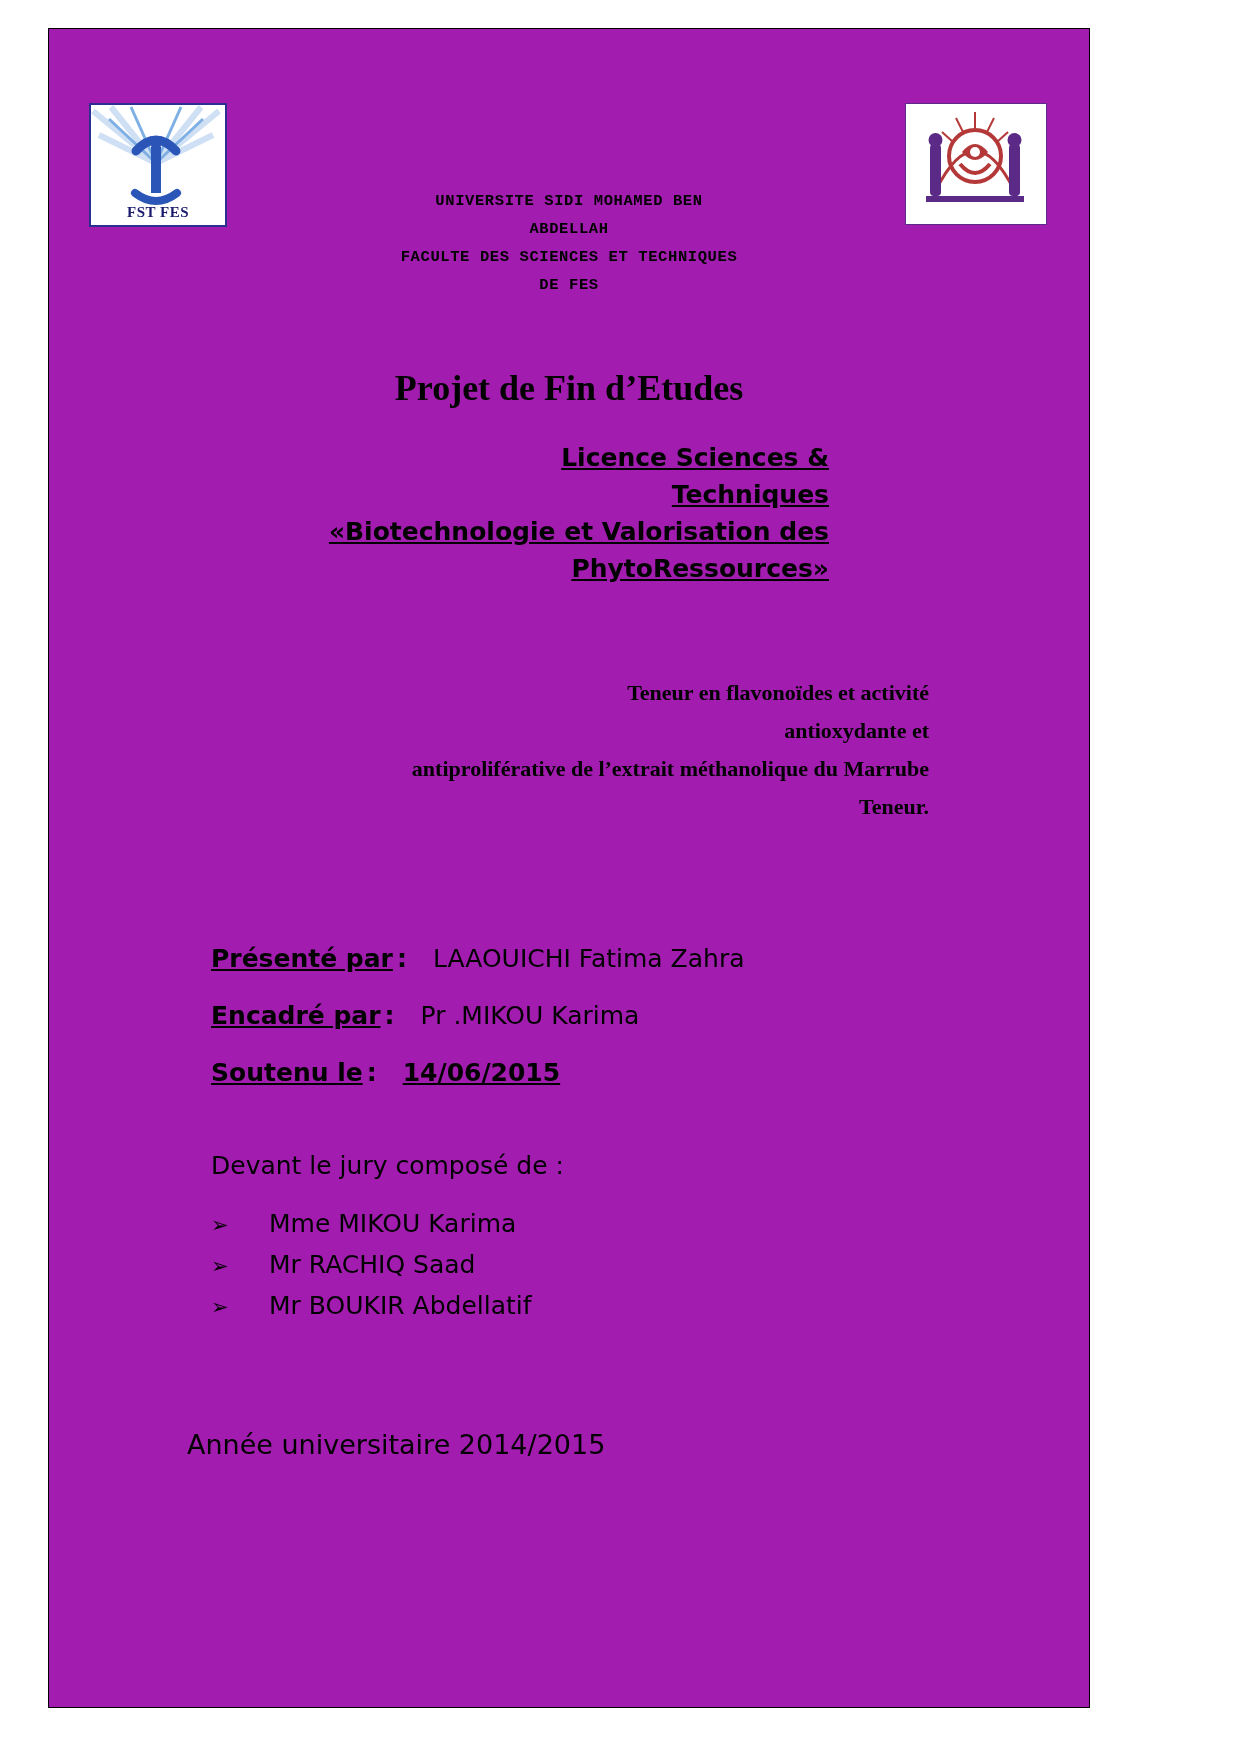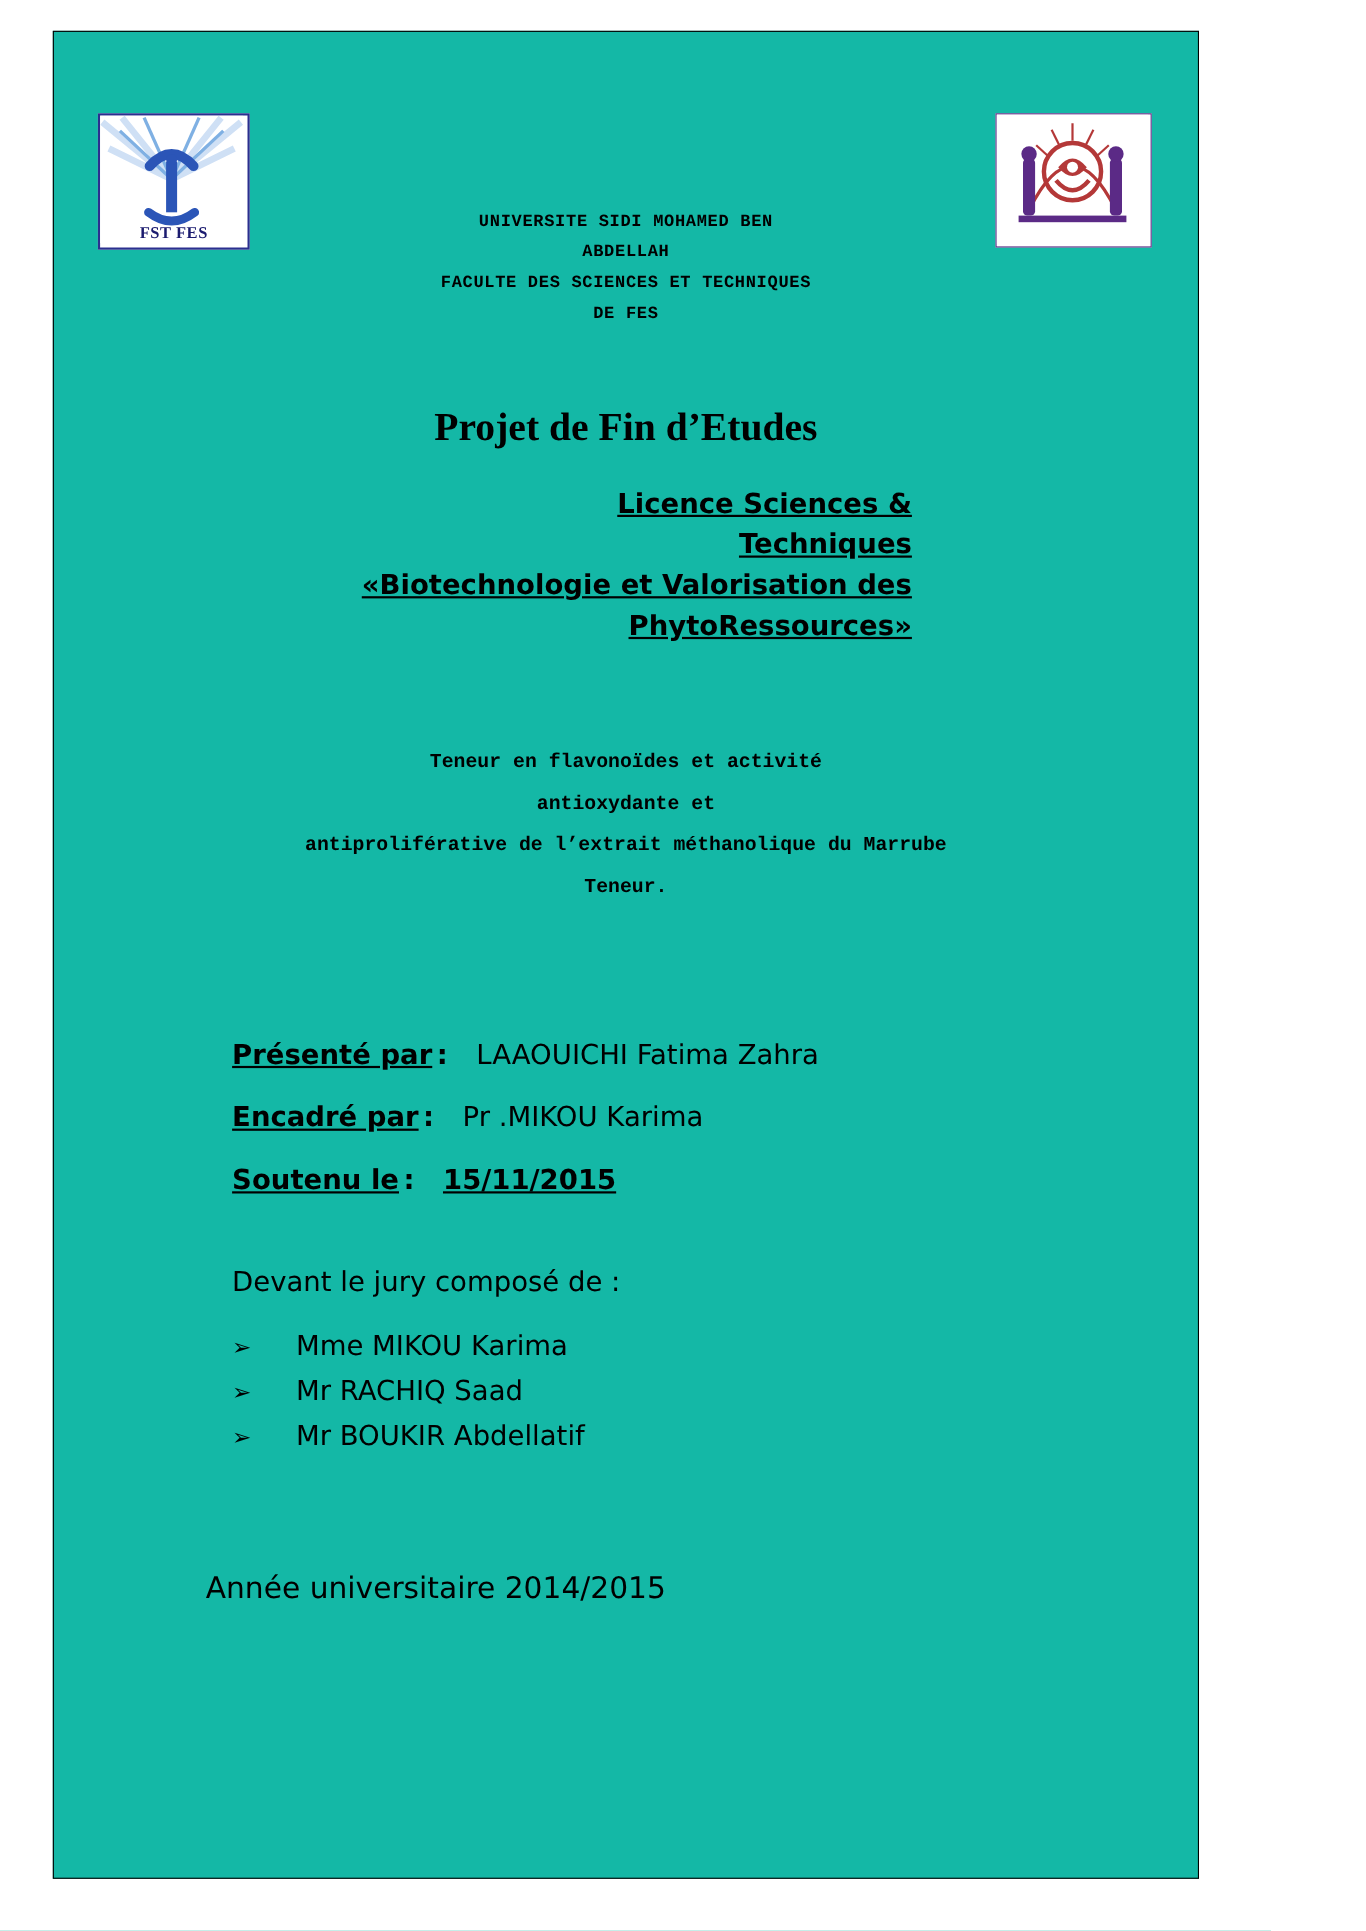--- a/index.html
+++ b/index.html
@@ -14,21 +14,21 @@
     position: relative;
     overflow: hidden;
   }
   .page {
     position: absolute;
     left: 48px;
     top: 28px;
     width: 1042px;
     height: 1680px;
     border: 1px solid #000000;
-    background: #14b8a6;
+    background: #a21caf;
     box-sizing: border-box;
   }
   
   .logo-left {
     position: absolute;
     left: 40px;
     top: 74px;
     width: 134px;
     height: 120px;
     border: 2px solid #2b2f8f;
@@ -96,24 +96,24 @@
     color: #000000;
   }
   .licence-block span {
     text-decoration: underline;
   }
   .subject {
     position: absolute;
     left: 160px;
     top: 645px;
     width: 720px;
-    text-align: center;
-    font-family: Liberation Mono, monospace;
-    font-weight: bold;
-    font-size: 18px;
+    text-align: right;
+    font-family: Liberation Serif, serif;
+    font-weight: bold;
+    font-size: 22px;
     line-height: 38px;
     color: #000000;
   }
   
   .info {
     position: absolute;
     left: 162px;
     top: 915px;
     width: 820px;
     font-family: "DejaVu Sans", sans-serif;
@@ -260,21 +260,21 @@
   </div>
 
   <div class="info">
     <div class="info-row">
       <span class="lbl">Présenté par </span><span class="colon">:</span><span class="val">LAAOUICHI Fatima Zahra</span>
     </div>
     <div class="info-row">
       <span class="lbl">Encadré par </span><span class="colon">:</span><span class="val">Pr .MIKOU Karima</span>
     </div>
     <div class="info-row">
-      <span class="lbl">Soutenu le </span><span class="colon">:</span><span class="val-underline">15/11/2015</span>
+      <span class="lbl">Soutenu le </span><span class="colon">:</span><span class="val-underline">14/06/2015</span>
     </div>
   </div>
 
   <div class="jury-intro">Devant le jury composé de :</div>
 
   <ul class="jury-list">
     <li>
       <span class="bullet">➢</span><span>Mme MIKOU Karima</span>
     </li>
     <li>

